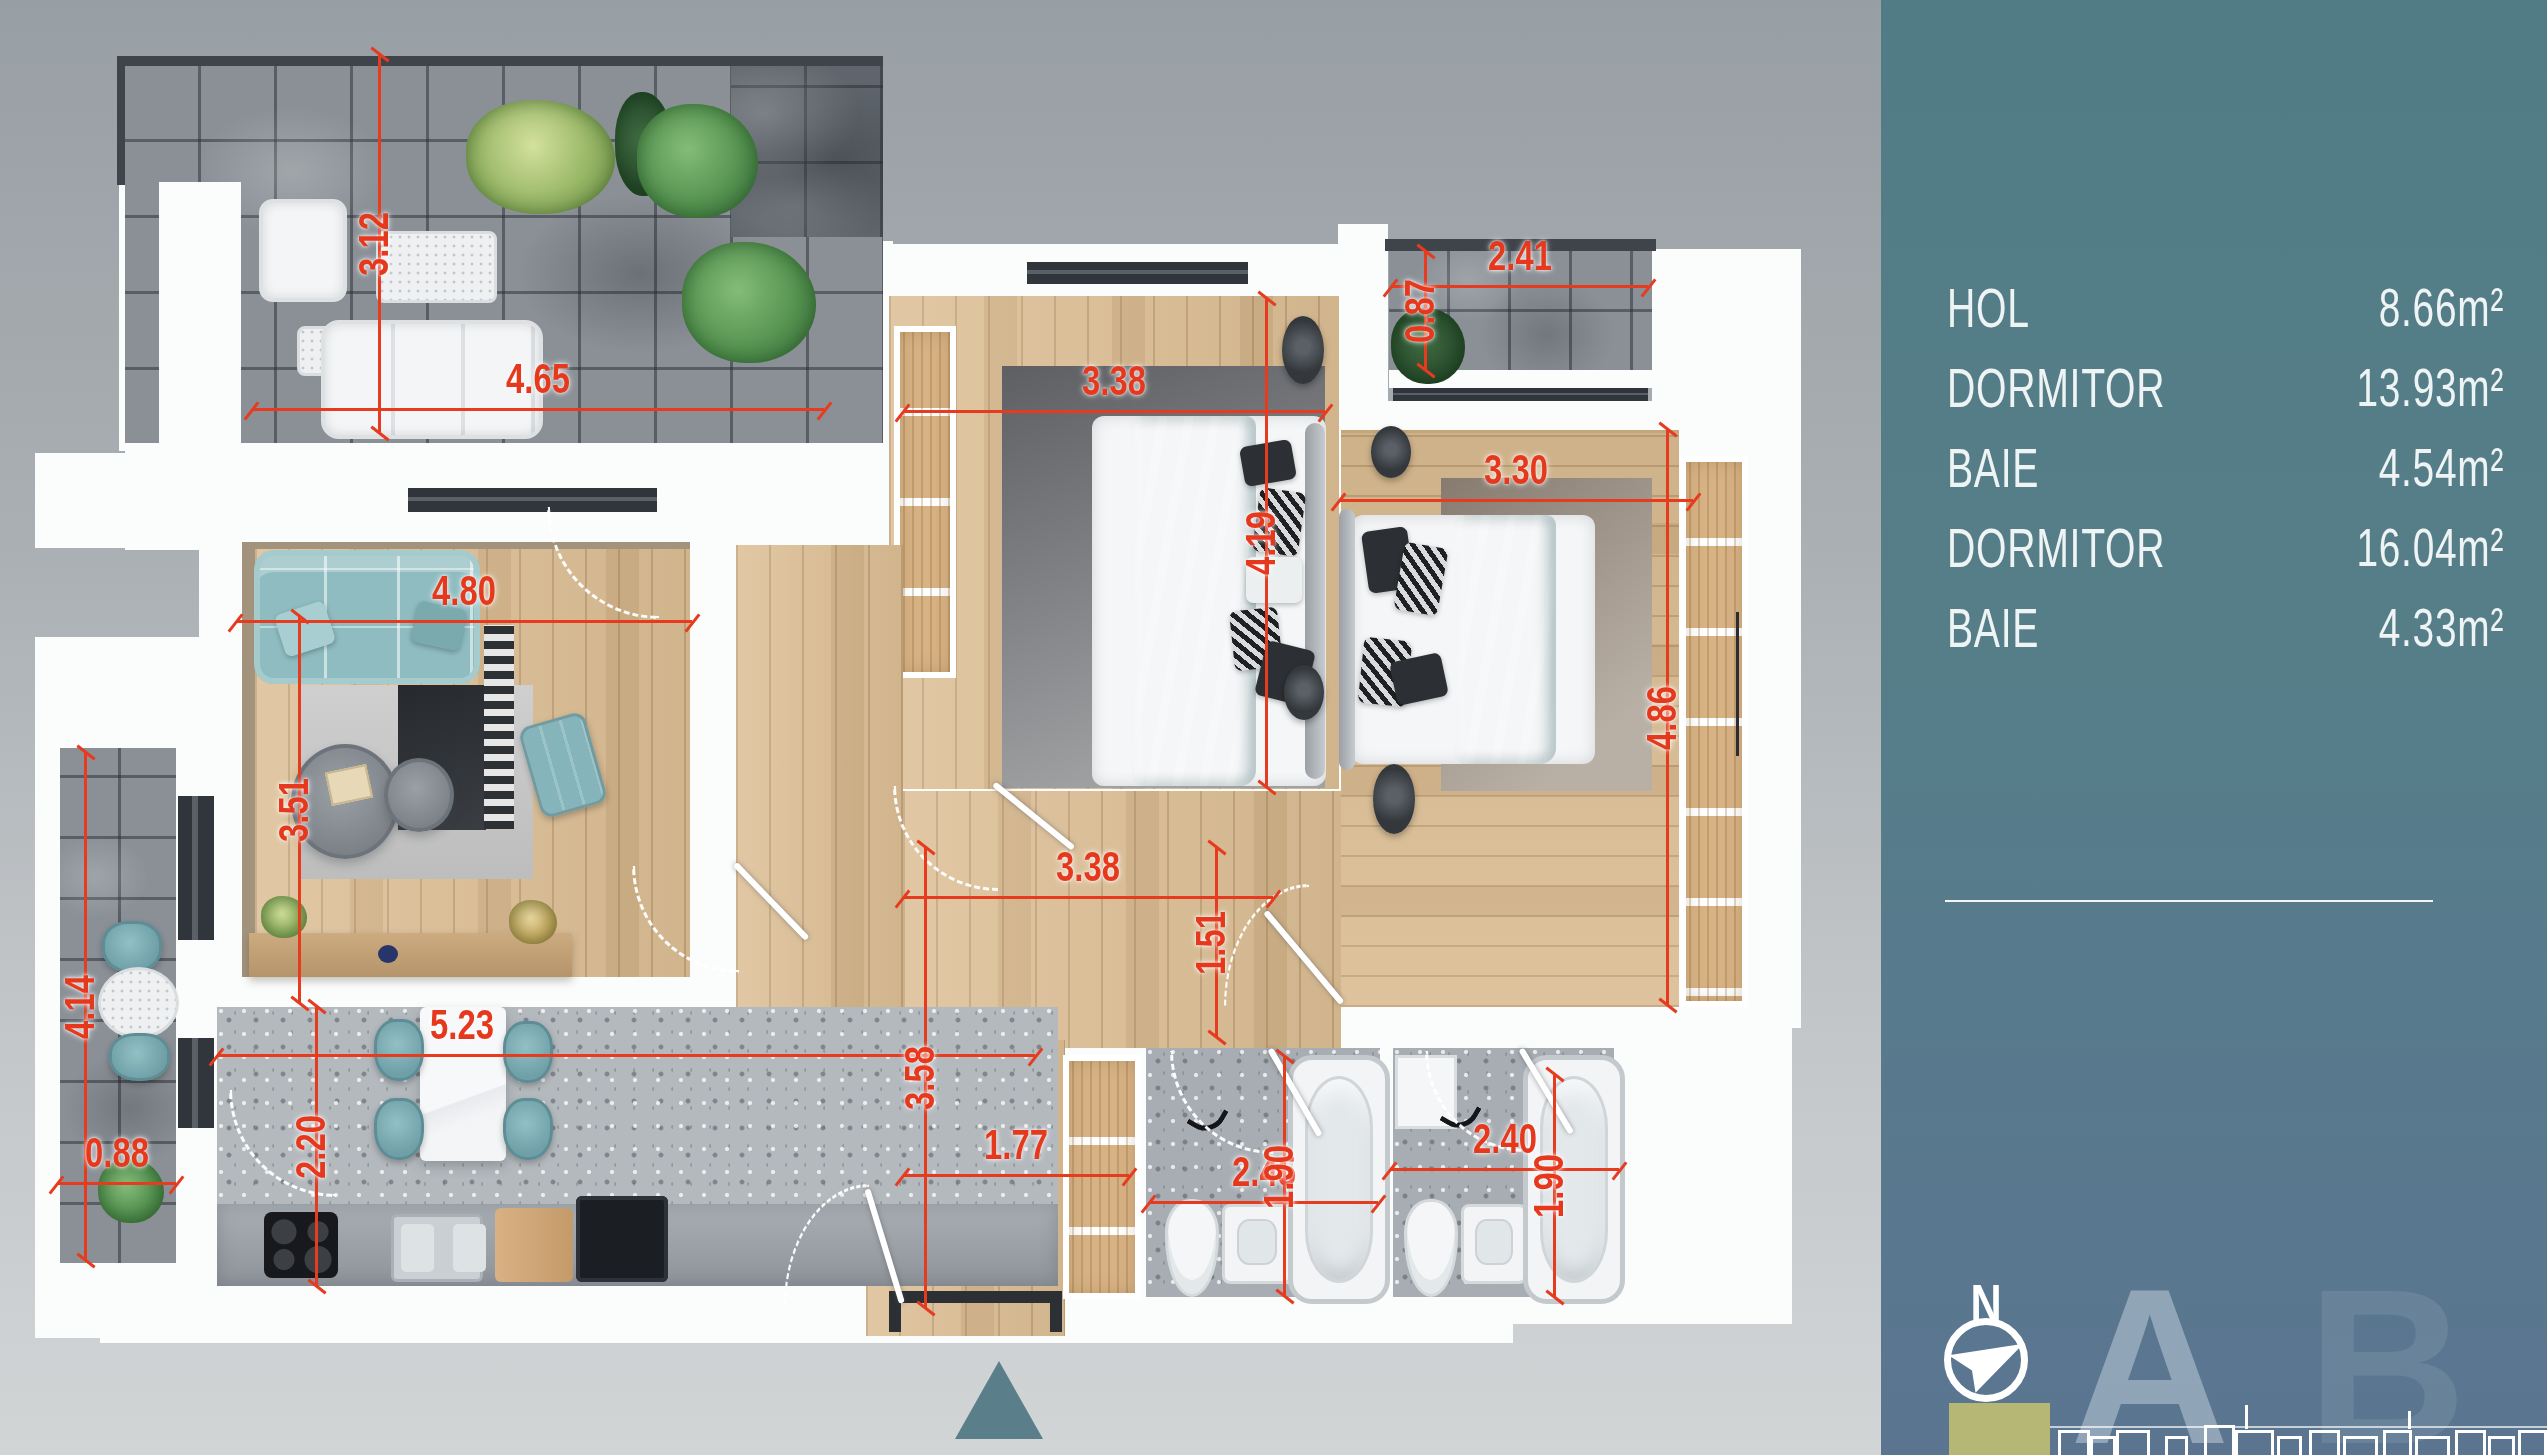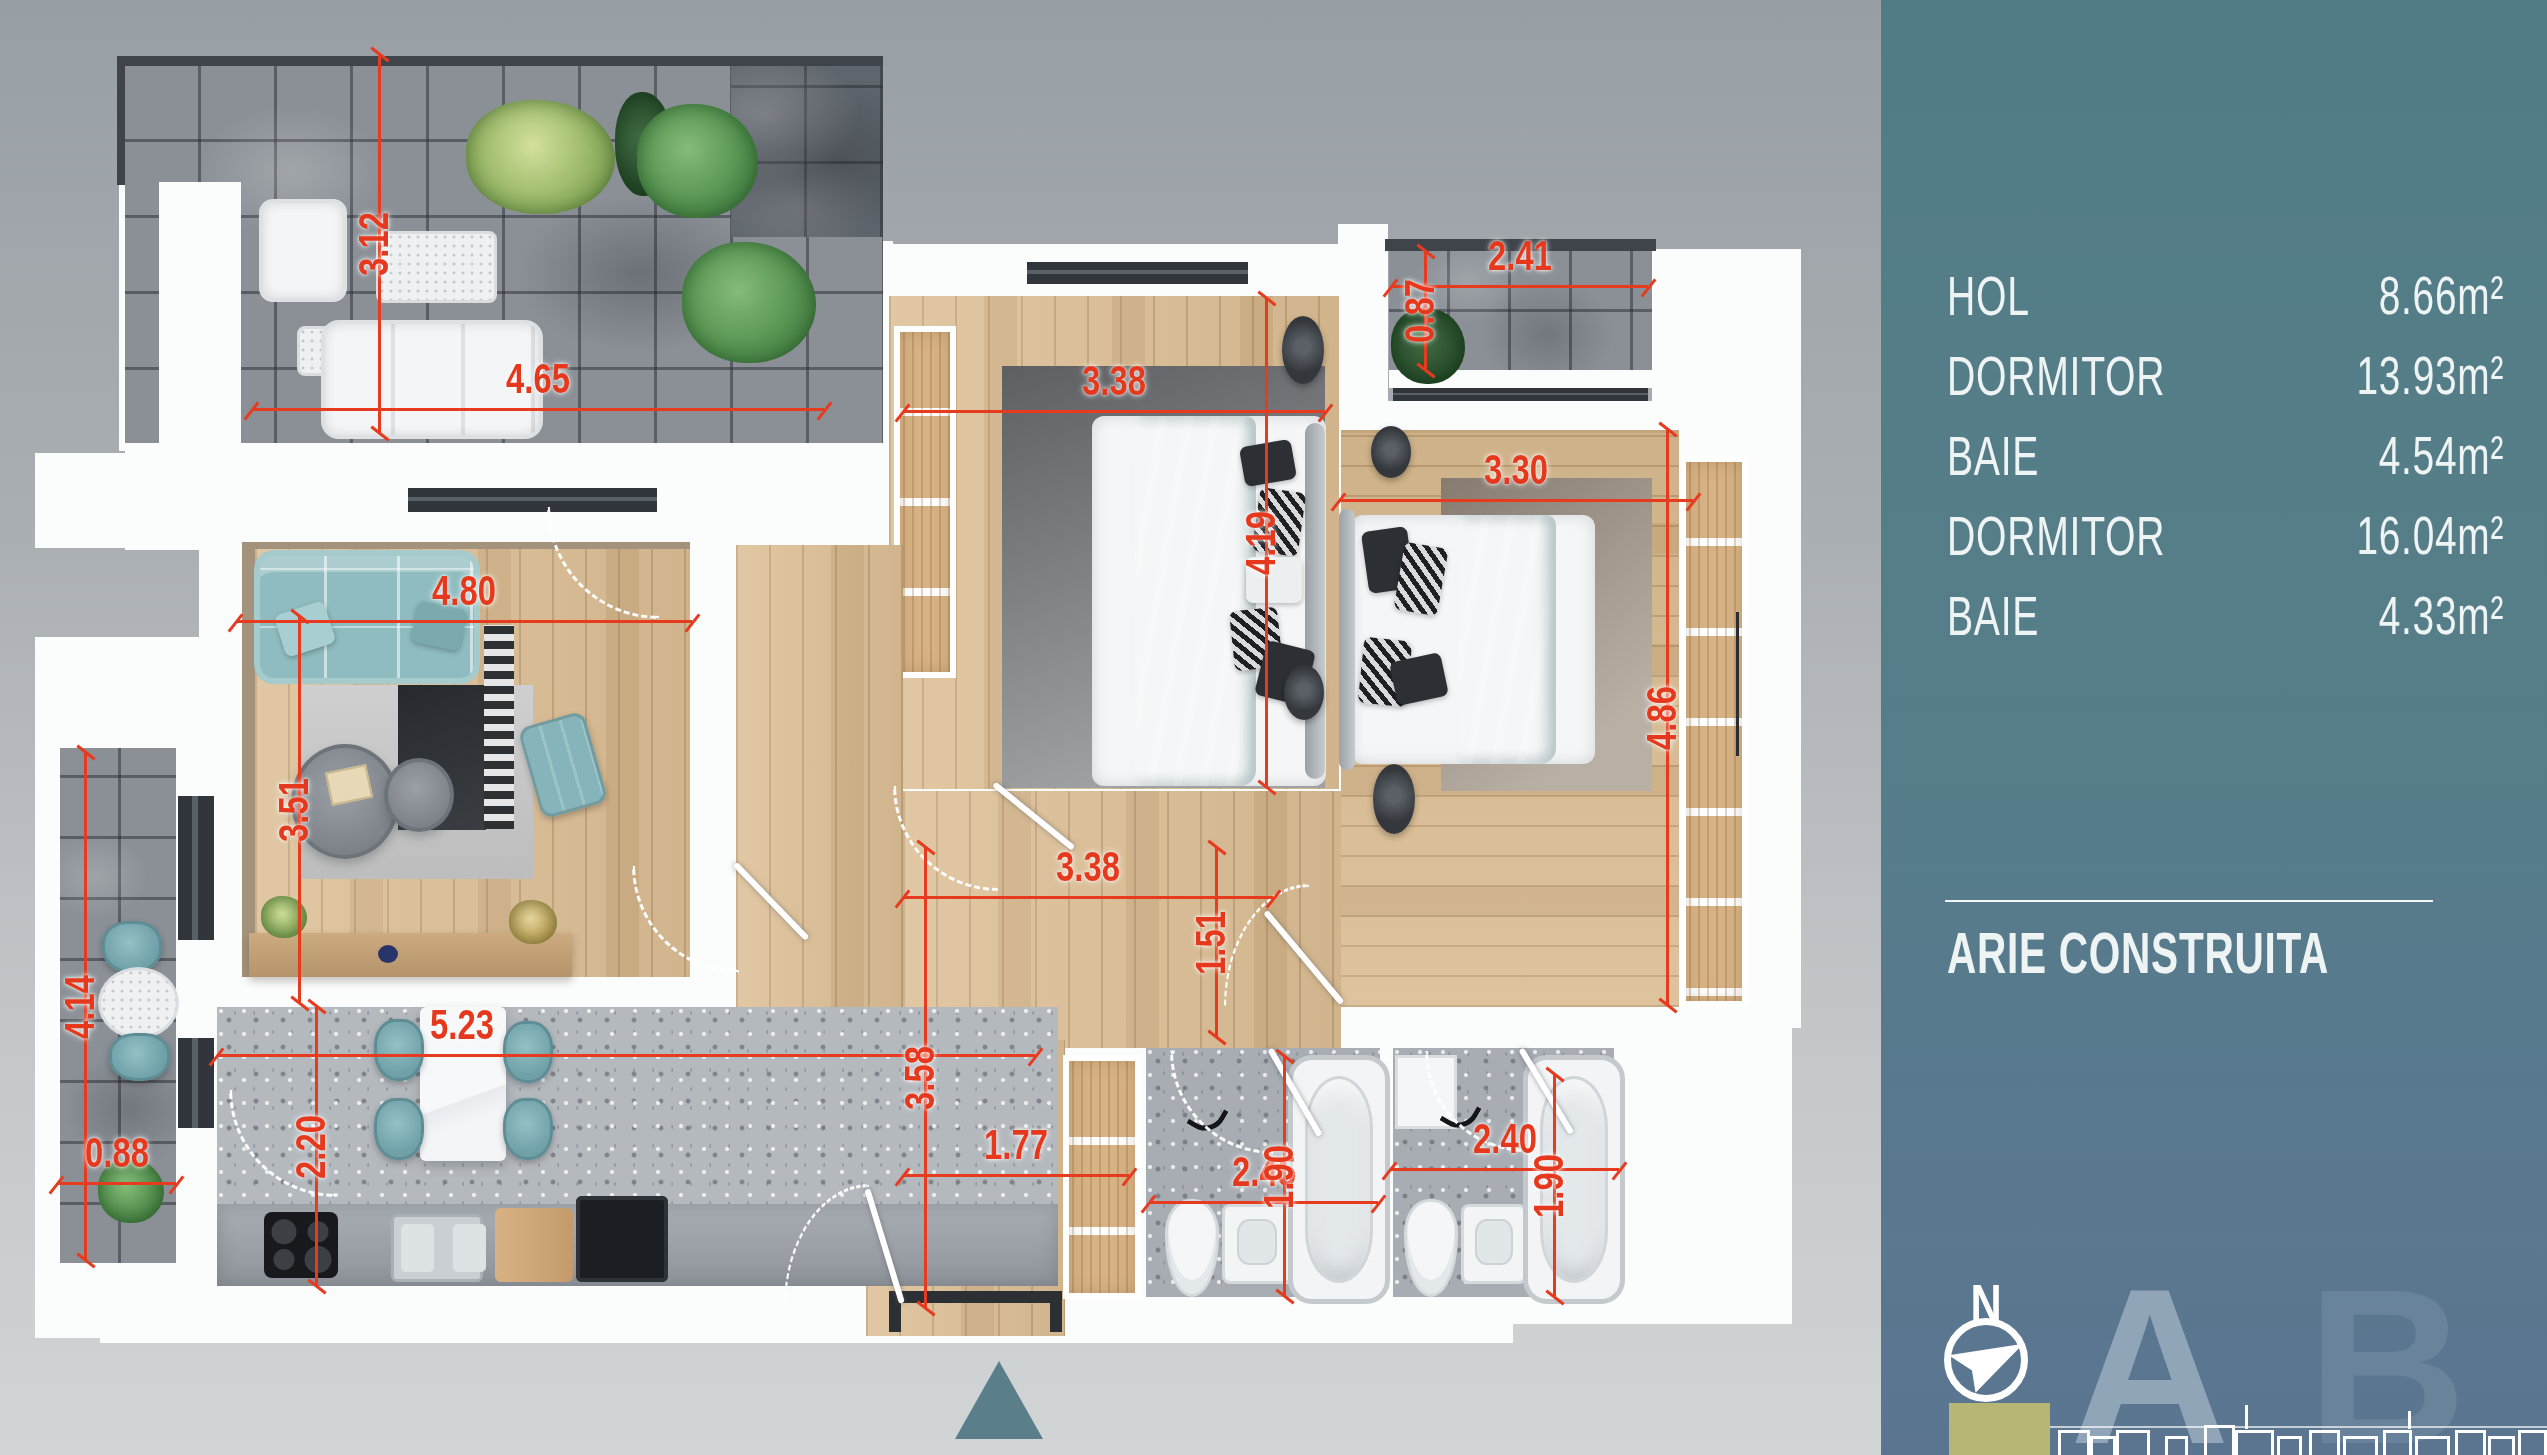--- a/index.html
+++ b/index.html
@@ -371,21 +371,21 @@
       <b>2.40</b>
     </div>
   <div class="dim v" style="left:1553px;top:1075px;height:222px;">
       <i class="t t1"></i>
       <i class="t t2"></i>
       <b>1.90</b>
     </div>
 </div>
 
 <aside class="sidebar">
-  <div class="abs" style="left:66px;top:255px;width:557px;">
+  <div class="abs" style="left:66px;top:267px;width:557px;">
     <div class="srow">
         <span class="sl">HOL</span>
         <span class="sv">8.66m²</span>
       </div>
     <div class="srow">
         <span class="sl">DORMITOR</span>
         <span class="sv">13.93m²</span>
       </div>
     <div class="srow">
         <span class="sl">BAIE</span>
@@ -395,23 +395,20 @@
         <span class="sl">DORMITOR</span>
         <span class="sv">16.04m²</span>
       </div>
     <div class="srow">
         <span class="sl">BAIE</span>
         <span class="sv">4.33m²</span>
       </div>
   </div>
   <div class="divider"></div>
   <div class="abs" style="left:66px;top:907px;width:557px;">
-    <div class="trow">
-        <span class="tl">ARIE CONSTRUITA</span>
-      </div>
   </div>
 
   <div class="abs" style="left:55px;top:1272px;width:109px;height:119px;">
     <span class="abs" style="left:50px;top:0;transform:translateX(-50%) scaleX(.8);font-size:54px;font-weight:bold;color:#fff;">N</span>
     <div class="abs" style="left:8px;top:46px;width:84px;height:84px;border:7px solid #fff;border-radius:50%;box-sizing:border-box;"></div>
     <svg style="position:absolute;left:8px;top:46px;" width="84" height="84" viewBox="0 0 72 72">
       <polygon points="68,22 27,64 24,45 4,32" fill="#ffffff"></polygon>
     </svg>
   </div>
 

